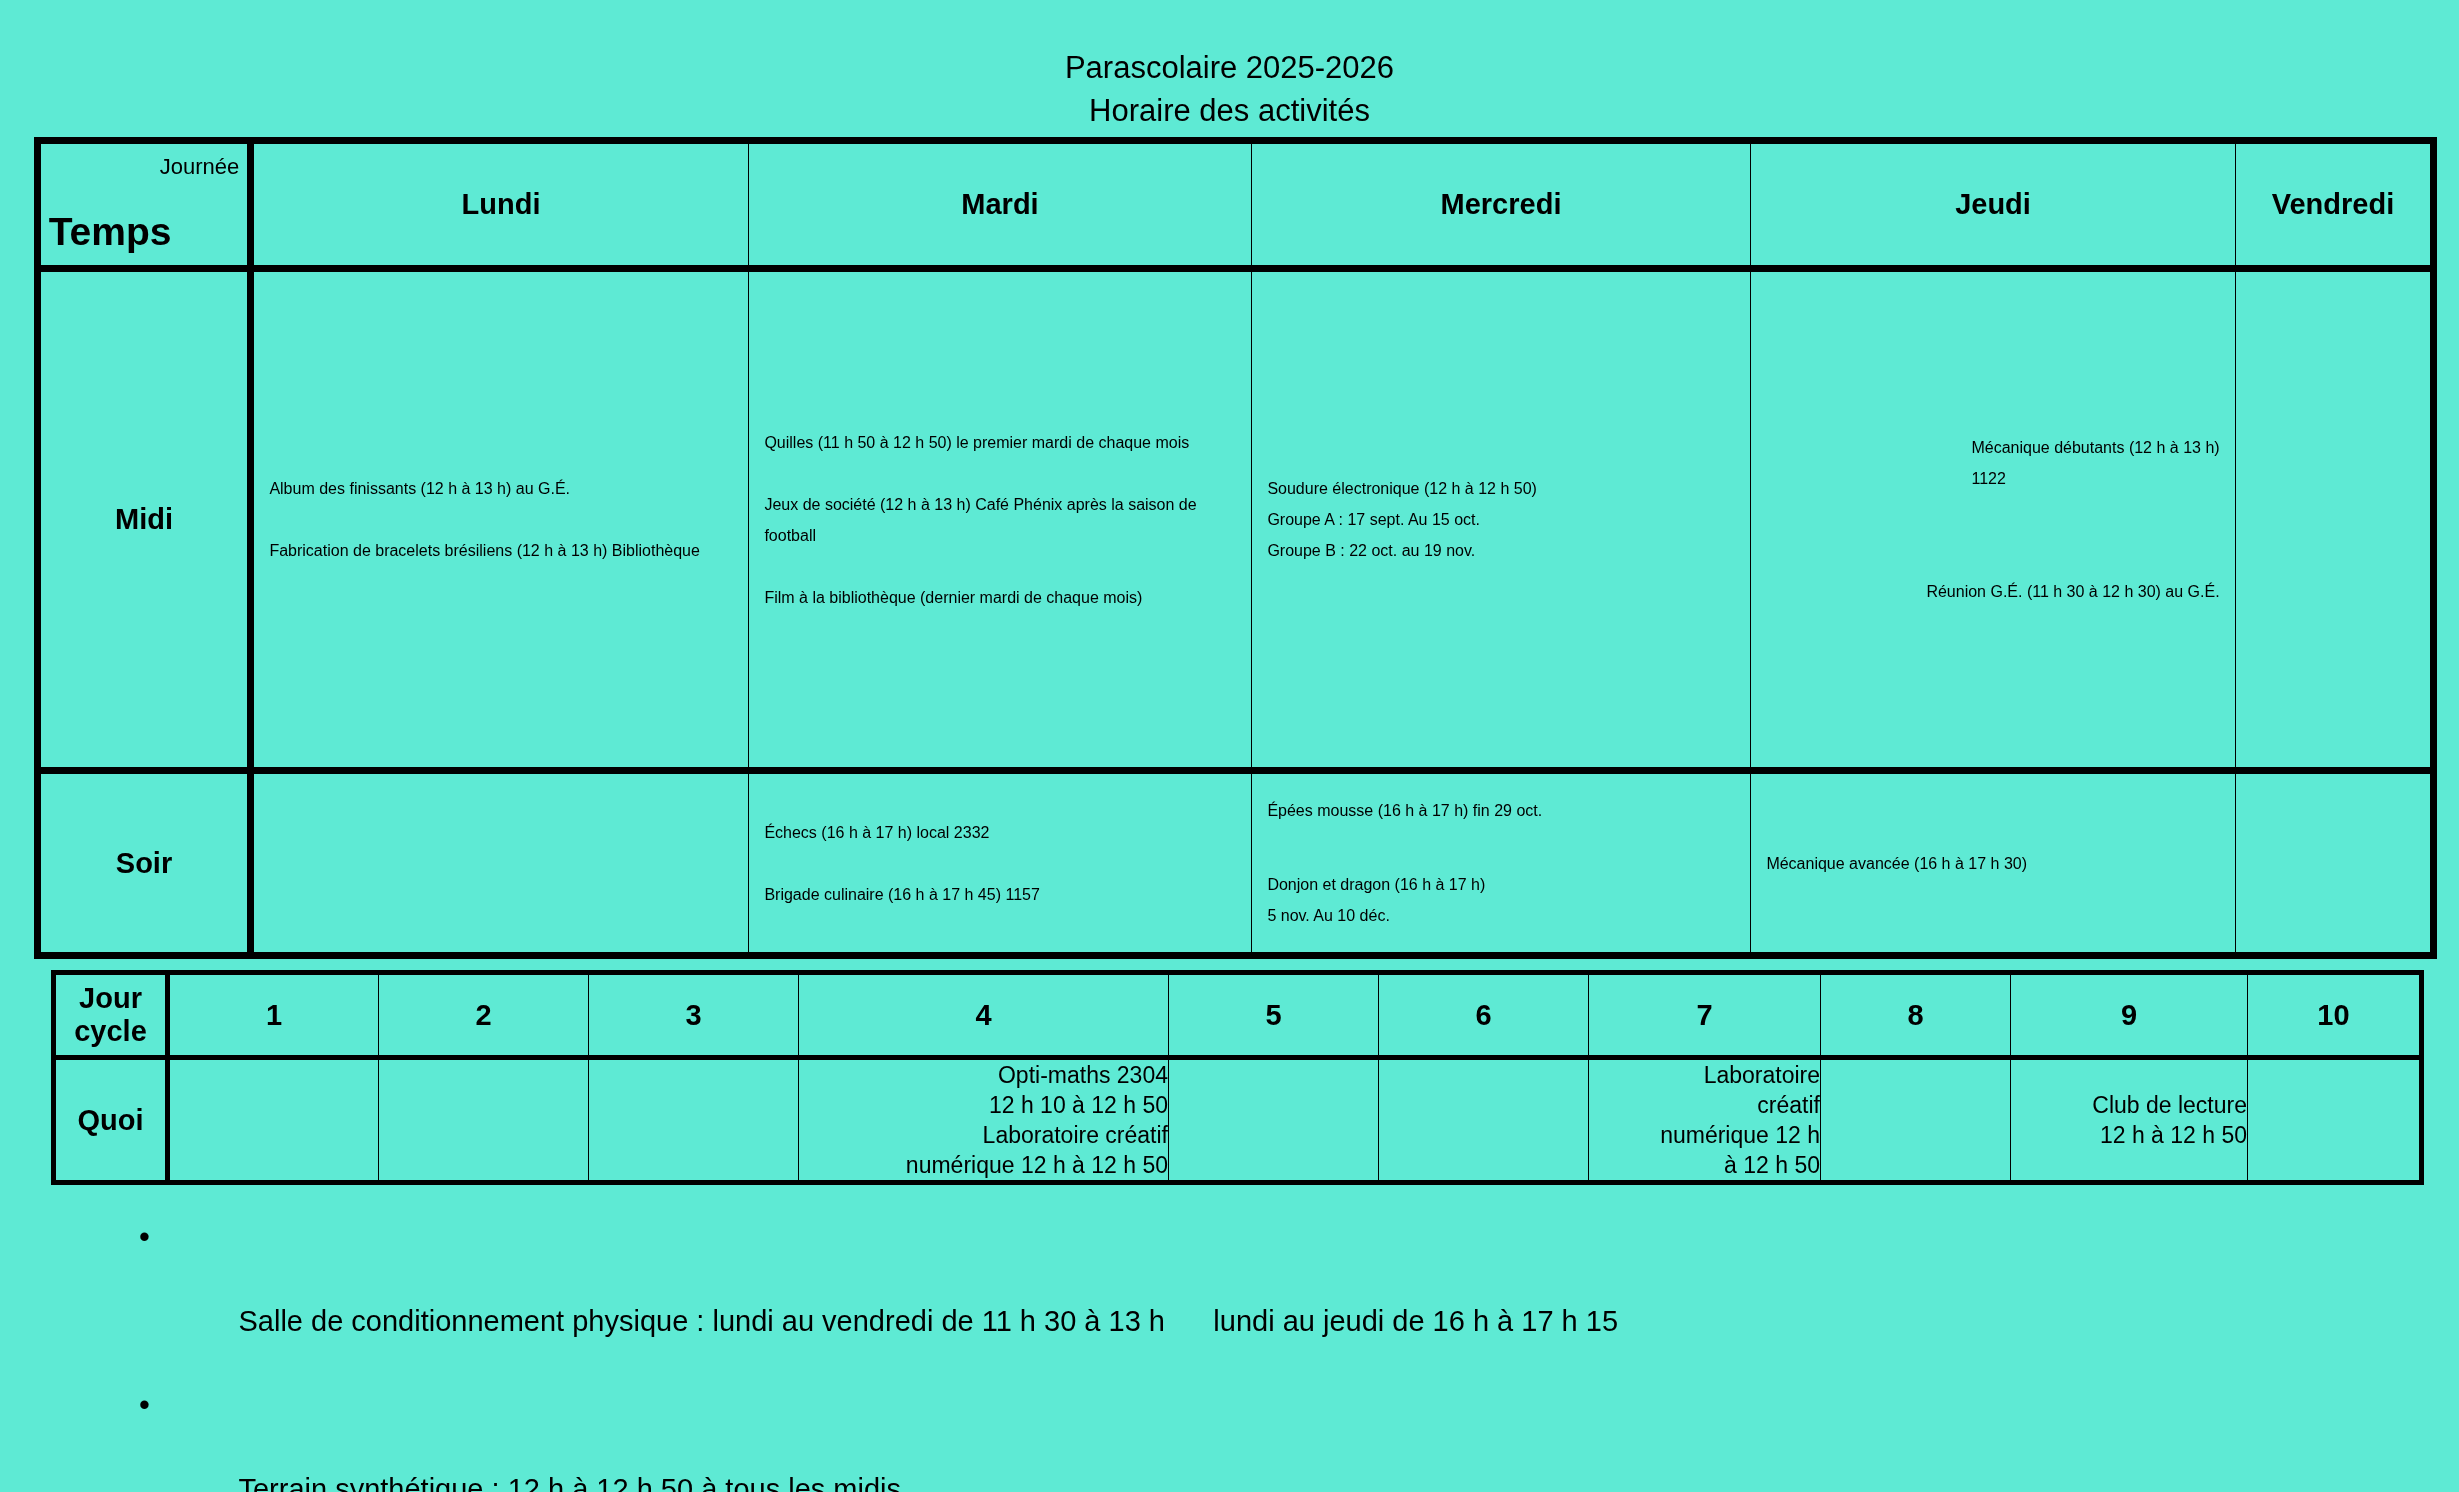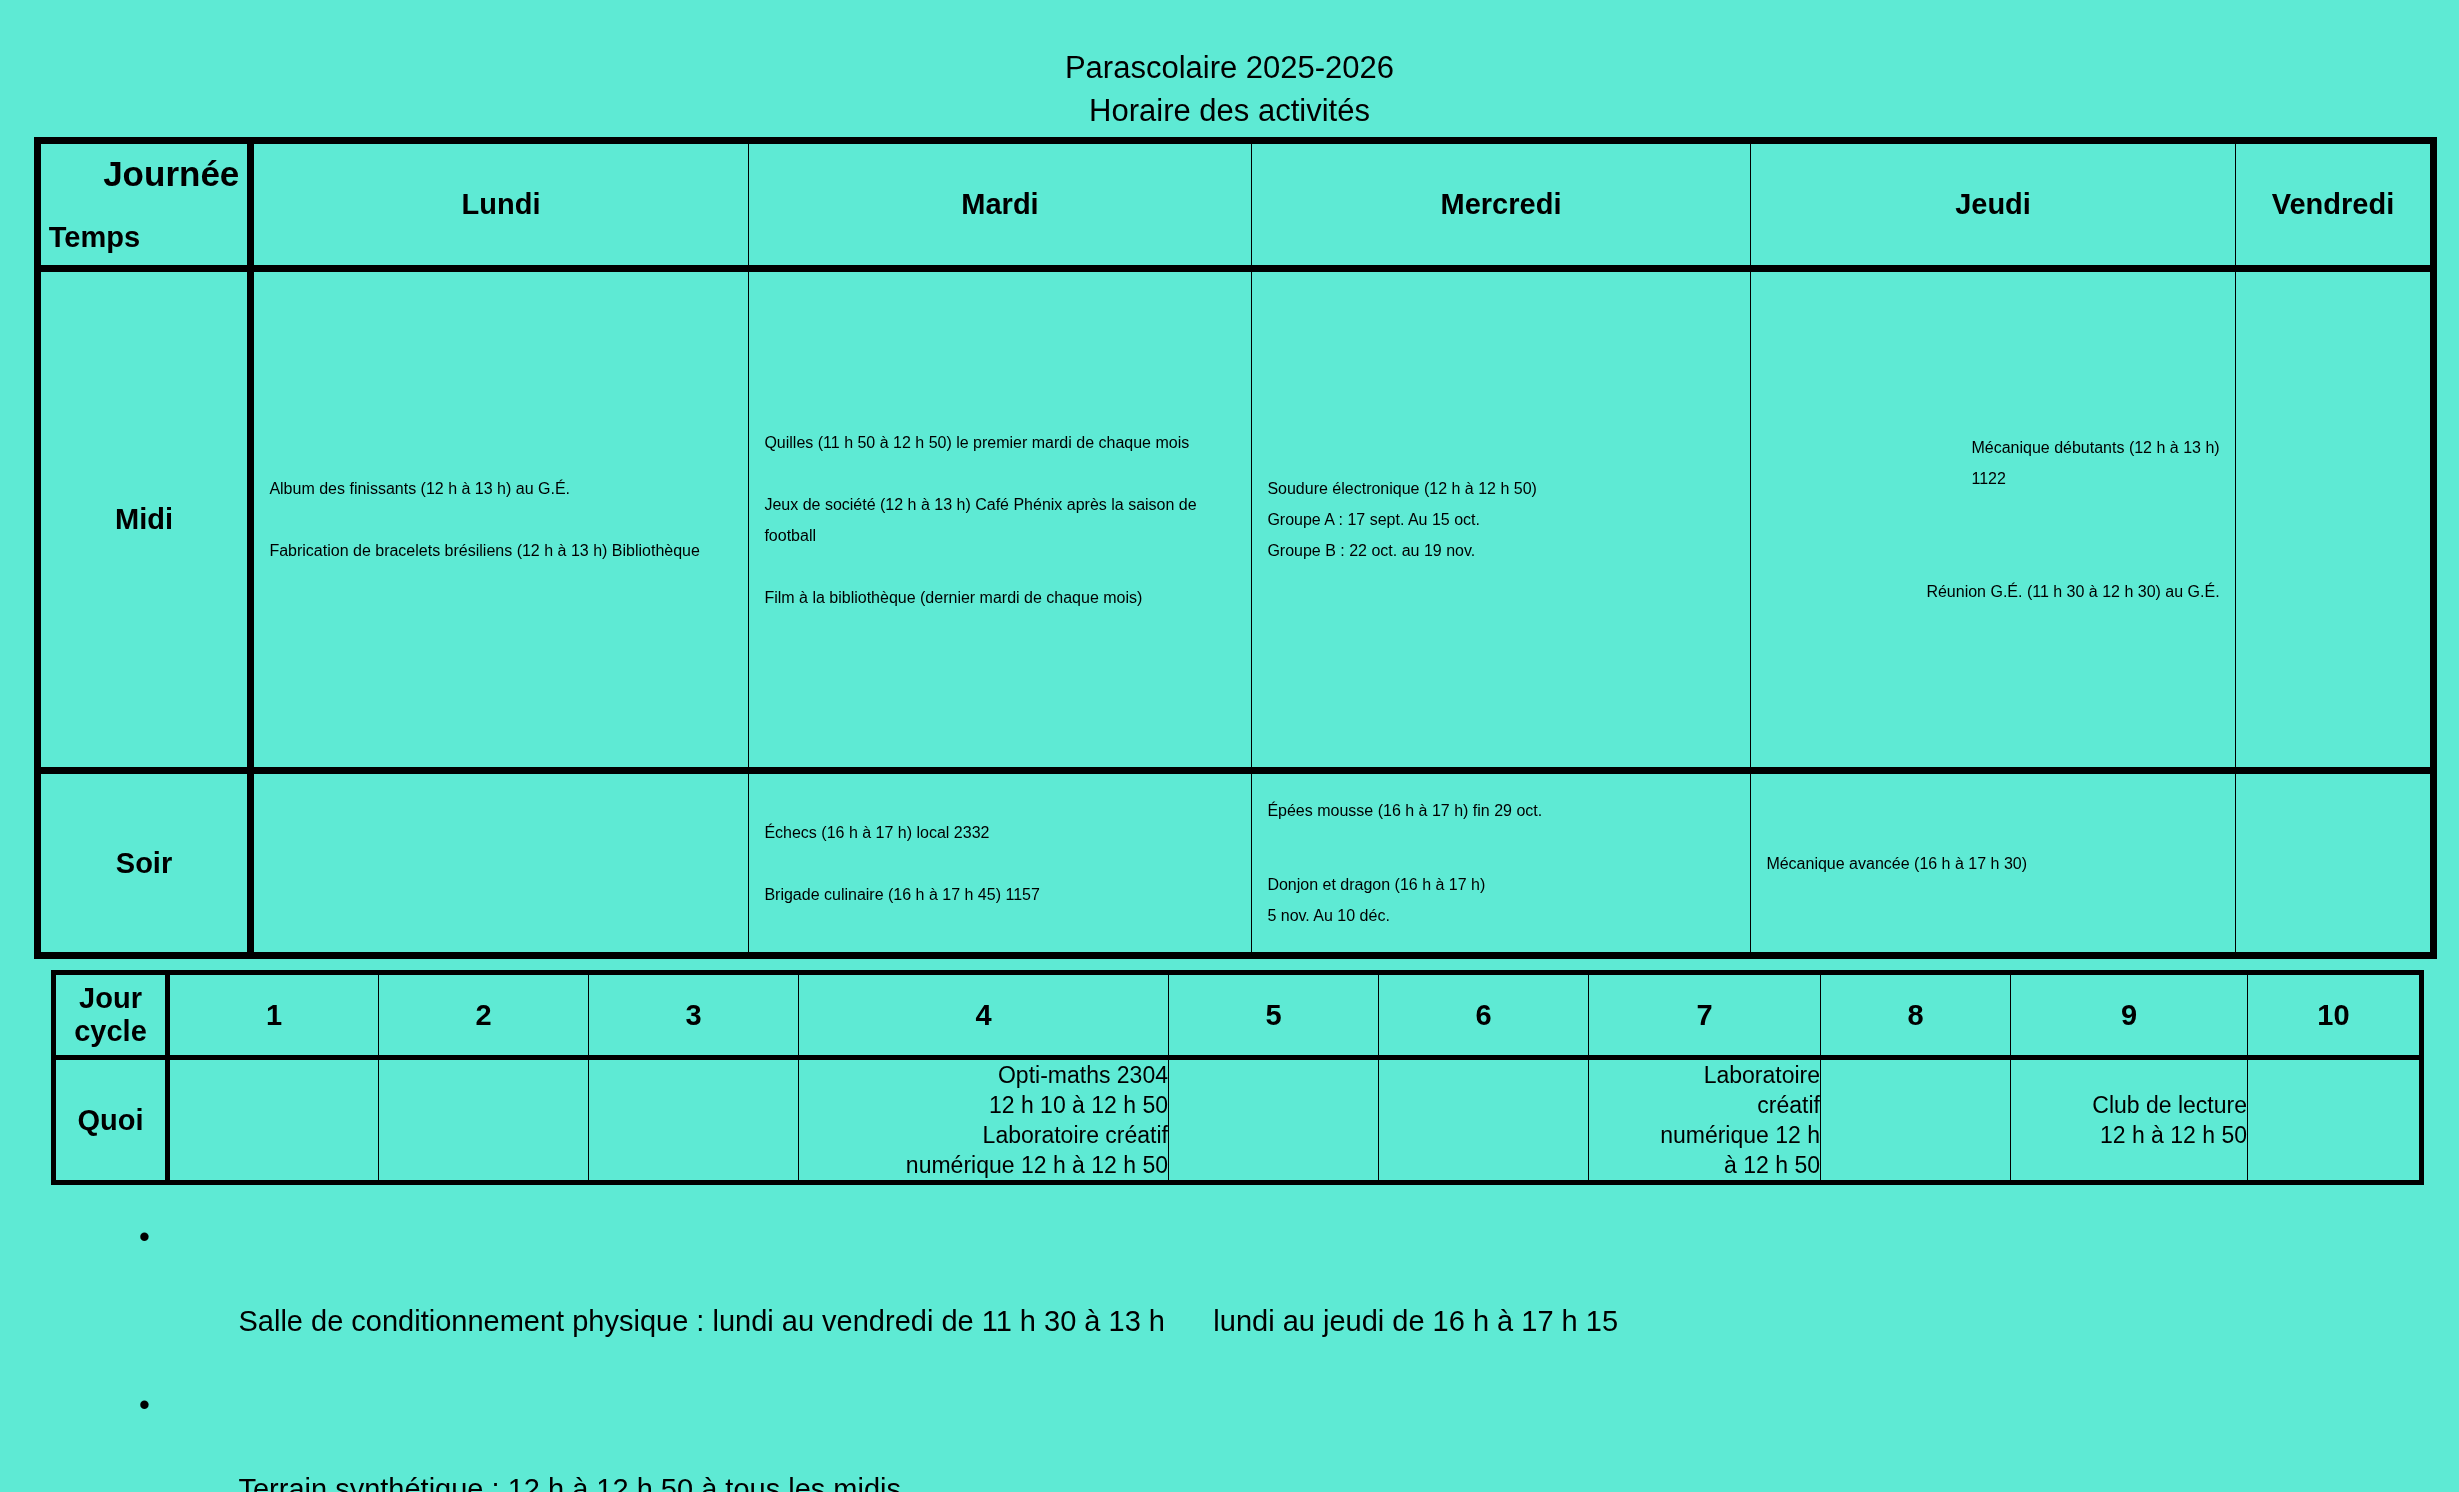--- a/index.html
+++ b/index.html
@@ -10,22 +10,22 @@
   .title{position:absolute;top:46px;left:0;width:2459px;text-align:center;
          font-size:31px;line-height:43px;}
 
   
   table.main{position:absolute;left:34px;top:137px;width:2396px;
              border-collapse:collapse;table-layout:fixed;border:7.7px solid #000;}
   table.main td,table.main th{border:1.9px solid #000;padding:0;vertical-align:middle;}
   table.main tr.hrow th{border-bottom:7.7px solid #000;height:121px;
                         font-size:29px;font-weight:bold;text-align:center;}
   table.main .corner{border-right:7.7px solid #000;position:relative;}
-  table.main .corner .tr-label{position:absolute;top:9.6px;right:7.7px;font-size:35px;font-weight:bold;}
-  table.main .corner .bl-label{position:absolute;bottom:11.5px;left:7.7px;font-size:29px;font-weight:bold;margin-top:17px;}
+  table.main .corner .tr-label{position:absolute;top:9.6px;right:7.7px;font-size:22px;font-weight:normal;}
+  table.main .corner .bl-label{position:absolute;bottom:11.5px;left:7.7px;font-size:39px;font-weight:bold;margin-top:17px;}
   table.main tr.row-midi>td{height:495px;}
   table.main tr.row-soir>td{height:178px;border-top:7.7px solid #000;}
   table.main td.rowlabel{font-size:29px;font-weight:bold;text-align:center;border-right:7.7px solid #000;}
   table.main td.cell{padding:0 15.4px;}
   .cell-content{display:flex;flex-direction:column;justify-content:center;height:100%;
                 gap:31px;font-size:16px;line-height:31px;white-space:pre-line;}
   .cell-content.gap-lg{gap:82px;align-items:flex-end;}
   .cell-content.gap-md{gap:43px;}
   .cell-content p{margin:0;}
 

